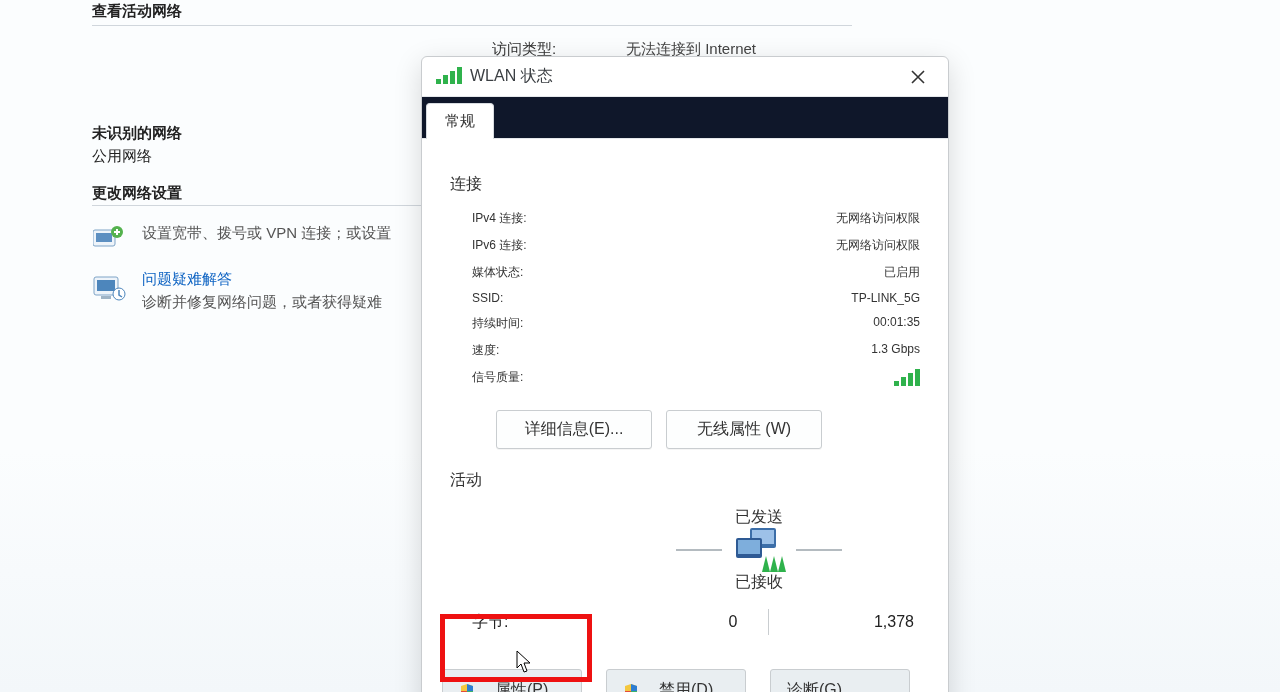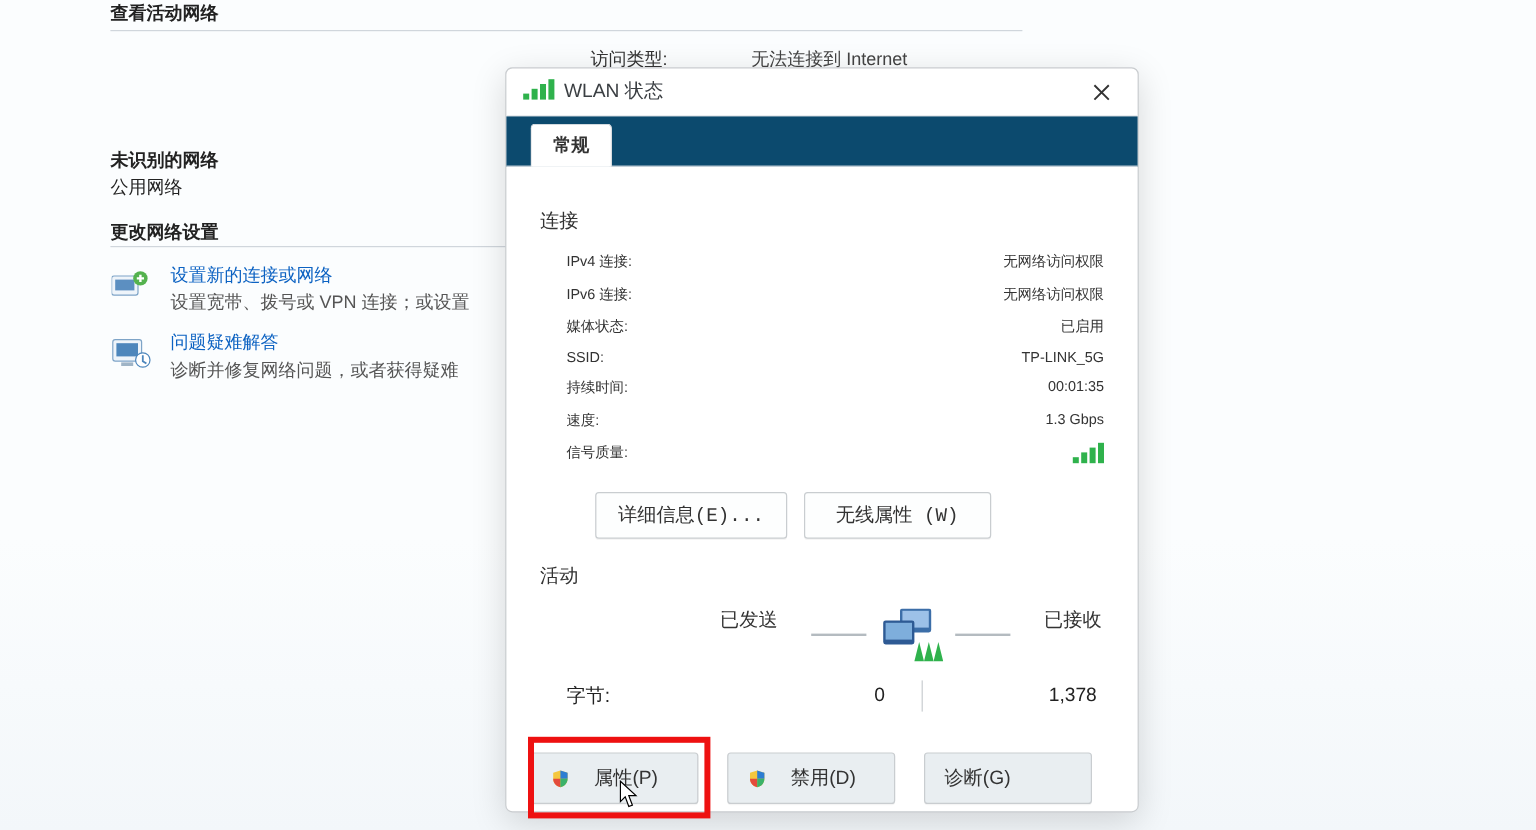--- a/index.html
+++ b/index.html
@@ -19,37 +19,37 @@
   .bg-item .icon { width: 36px; height: 36px; display: flex; align-items: center; justify-content: center; }
   .bg-item .txt .link { color: #0c62c2; cursor: pointer; }
   .bg-item .txt .desc { color: #555; margin-top: 4px; }
 
   
   .dialog { position: absolute; left: 421px; top: 56px; width: 528px; background: #fff; border: 1px solid #c9cccf; border-radius: 6px; box-shadow: 0 8px 28px rgba(0,0,0,0.15); }
   .titlebar { display: flex; align-items: center; height: 40px; padding: 0 10px 0 14px; border-bottom: 1px solid #e5e8eb; }
   .titlebar .sig-icon { margin-right: 8px; }
   .titlebar .title-text { flex: 1; font-size: 16px; color: #3b3f43; }
   .titlebar .close { width: 40px; height: 32px; display: flex; align-items: center; justify-content: center; border-radius: 4px; cursor: pointer; font-size: 18px; color: #3b3f43; }
-  .tab-strip { display: flex; padding-left: 20px; border-bottom: 1px solid #e5e8eb; background: #0c4a6e; font-weight: bold; }
+  .tab-strip { display: flex; padding-left: 4px; border-bottom: 1px solid #e5e8eb; background: #0f172a; }
   .tab { padding: 8px 18px; font-size: 15px; color: #333; background: #fff; border: 1px solid #d8dce0; border-bottom: none; border-top-left-radius: 4px; border-top-right-radius: 4px; margin-top: 6px; margin-bottom: -1px; cursor: pointer; }
   .dialog-body { padding: 14px 24px 18px 28px; }
   .section-header { font-size: 16px; color: #333; margin-bottom: 10px; margin-top: 21px; }
   .kv { display: flex; justify-content: space-between; padding: 5px 4px 5px 22px; font-size: 12px; }
   .kv .k { color: #333; }
   .kv .v { color: #333; text-align: right; }
   .sig-bars { display: inline-flex; align-items: flex-end; gap: 2px; }
   .sig-bars span { display: inline-block; width: 5px; background: #2fb24c; }
   .sig-bars span:nth-child(1){ height: 5px; }
   .sig-bars span:nth-child(2){ height: 9px; }
   .sig-bars span:nth-child(3){ height: 13px; }
   .sig-bars span:nth-child(4){ height: 17px; }
-  .btn-row { display: flex; gap: 14px; margin: 16px 0 10px 46px; font-family: Liberation Mono, monospace; }
+  .btn-row { display: flex; gap: 14px; margin: 16px 0 10px 46px; }
   .btn { min-width: 156px; padding: 8px 18px; background: #fdfefe; border: 1px solid #c9cdd0; border-radius: 3px; text-align: center; cursor: pointer; font-size: 16px; color: #333; box-shadow: 0 1px 0 rgba(0,0,0,0.04); }
   .activity { margin-top: 10px; }
-  .activity-row { display: flex; align-items: flex-start; justify-content: space-between; padding: 6px 6px 6px 150px; }
+  .activity-row { display: flex; align-items: center; justify-content: space-between; padding: 6px 6px 6px 150px; flex-direction: column; }
   .act-label { color: #333; font-size: 16px; }
   .act-center { display: flex; align-items: center; gap: 10px; }
   .dash { width: 46px; height: 2px; background: #b4bbc0; }
   .comp-icon { width: 54px; height: 44px; position: relative; }
   .bytes-row { display: flex; align-items: center; padding: 10px 6px 8px 22px; font-size: 16px; }
   .bytes-row .blabel { flex: 0 0 120px; }
   .bytes-row .b1 { flex: 1; text-align: right; padding-right: 30px; }
   .bytes-row .sep { width: 1px; height: 26px; background: #c9cdd0; }
   .bytes-row .b2 { flex: 1; text-align: right; padding-right: 4px; }
   .footer-row { display: flex; gap: 24px; padding: 8px 24px 6px 20px; }
@@ -86,21 +86,20 @@
     <div class="bg-item">
       <div class="icon">
         <svg width="34" height="28" viewBox="0 0 34 28">
           <rect x="0" y="6" width="22" height="16" rx="2" fill="#eef4fa" stroke="#7ea4c7"></rect>
           <rect x="3" y="9" width="16" height="9" fill="#5c8fc1"></rect>
           <circle cx="24" cy="8" r="6" fill="#54b24e"></circle>
           <path d="M21 8 h6 M24 5 v6" stroke="#fff" stroke-width="2"></path>
         </svg>
       </div>
       <div class="txt">
-        <div class="link">设置新的连接或网络</div>
         <div class="desc">设置宽带、拨号或 VPN 连接；或设置</div>
       </div>
     </div>
     <div class="bg-item">
       <div class="icon">
         <svg width="34" height="28" viewBox="0 0 34 28">
           <rect x="1" y="3" width="24" height="18" rx="2" fill="#eef4fa" stroke="#7ea4c7"></rect>
           <rect x="4" y="6" width="18" height="11" fill="#4d86bc"></rect>
           <rect x="8" y="22" width="10" height="3" fill="#9fb4c6"></rect>
           <circle cx="26" cy="20" r="6" fill="#ffffff" stroke="#4d86bc"></circle>

